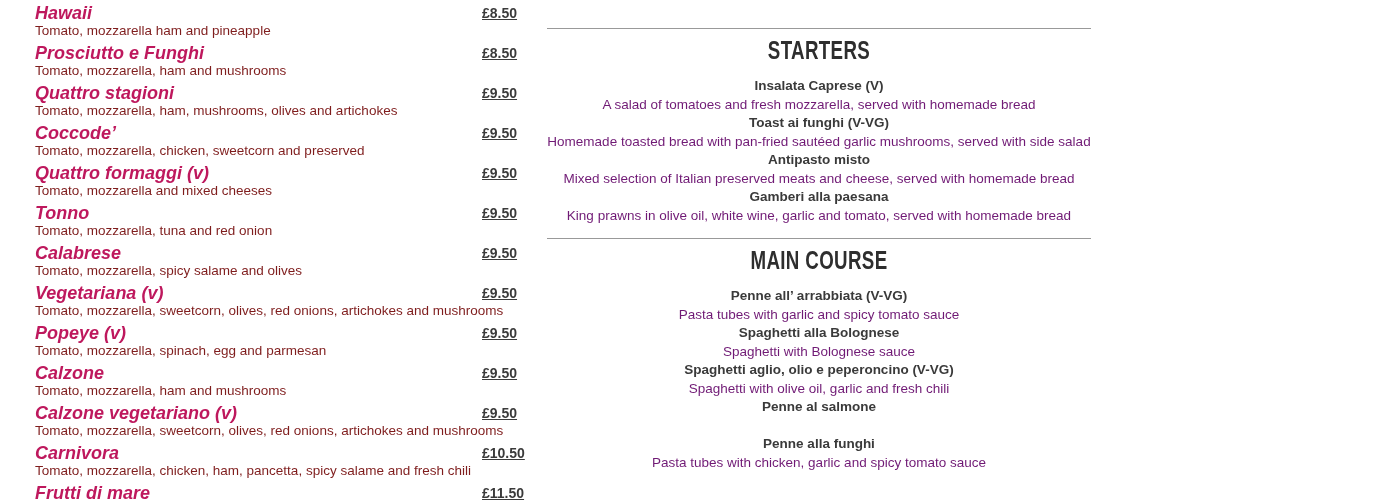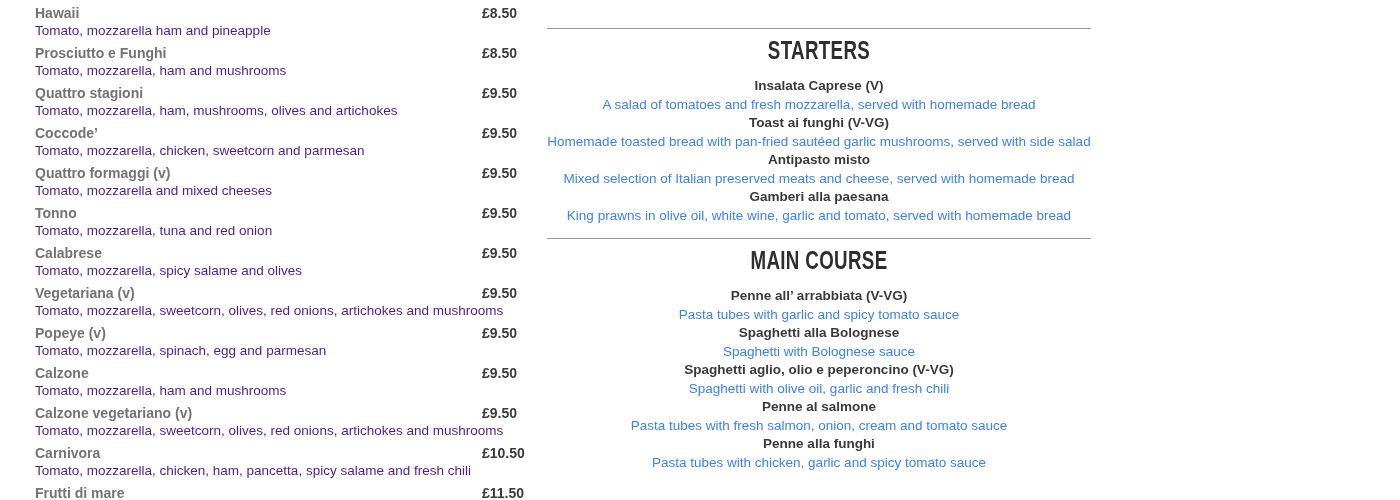--- a/index.html
+++ b/index.html
@@ -15,40 +15,42 @@
   .left-col {
     position:absolute;
     left:35px; top:4px;
     width:500px;
   }
   .pizza-row {
     position:relative;
     height:40px;
   }
   .pizza-row .name {
-    font-size:14px;
-    font-weight:bold;
-    color:#737373;
+    font-size:18px;
+    font-weight:bold;
+    color:#be185d;
     line-height:18px;
     white-space:nowrap;
+    font-style:italic;
   }
   .pizza-row .desc {
     font-size:13.5px;
-    color:#4c1d95;
+    color:#7f1d1d;
     line-height:17px;
     white-space:nowrap;
   }
   .pizza-row .price {
     position:absolute;
     left:447px; top:0;
     font-size:14px;
     font-weight:bold;
     color:#3a3a3a;
     line-height:18px;
     white-space:nowrap;
+    text-decoration:underline;
   }
 
   
   .right-col {
     position:absolute;
     left:547px; top:0;
     width:544px;
     text-align:center;
   }
   .divider {
@@ -73,21 +75,21 @@
   .menu-item { height:37px; overflow:visible; }
   .menu-item .name {
     font-size:13.5px;
     font-weight:bold;
     color:#3a3a3a;
     line-height:18px;
     white-space:nowrap;
   }
   .menu-item .desc {
     font-size:13.5px;
-    color:#3b82f6;
+    color:#701a75;
     line-height:19px;
     white-space:nowrap;
   }
 </style>
 </head>
 <body>
 
 <div class="left-col">
 
     <div class="pizza-row">
@@ -103,21 +105,21 @@
     </div>
 
     <div class="pizza-row">
       <div class="name">Quattro stagioni</div>
       <div class="desc">Tomato, mozzarella, ham, mushrooms, olives and artichokes</div>
       <div class="price">£9.50</div>
     </div>
 
     <div class="pizza-row">
       <div class="name">Coccode’</div>
-      <div class="desc">Tomato, mozzarella, chicken, sweetcorn and parmesan</div>
+      <div class="desc">Tomato, mozzarella, chicken, sweetcorn and preserved</div>
       <div class="price">£9.50</div>
     </div>
 
     <div class="pizza-row">
       <div class="name">Quattro formaggi (v)</div>
       <div class="desc">Tomato, mozzarella and mixed cheeses</div>
       <div class="price">£9.50</div>
     </div>
 
     <div class="pizza-row">
@@ -216,21 +218,20 @@
           <div class="desc">Spaghetti with Bolognese sauce</div>
         </div>
 
         <div class="menu-item">
           <div class="name">Spaghetti aglio, olio e peperoncino (V-VG)</div>
           <div class="desc">Spaghetti with olive oil, garlic and fresh chili</div>
         </div>
 
         <div class="menu-item">
           <div class="name">Penne al salmone</div>
-          <div class="desc">Pasta tubes with fresh salmon, onion, cream and tomato sauce</div>
         </div>
 
         <div class="menu-item">
           <div class="name">Penne alla funghi</div>
           <div class="desc">Pasta tubes with chicken, garlic and spicy tomato sauce</div>
         </div>
       </div>
   </div>
 
 </div>

